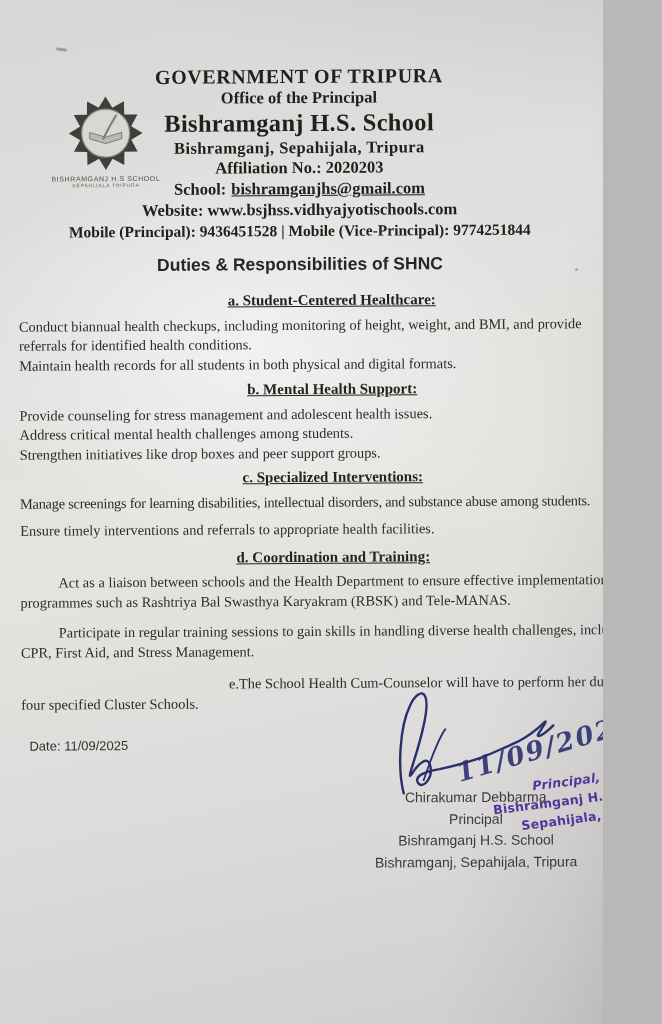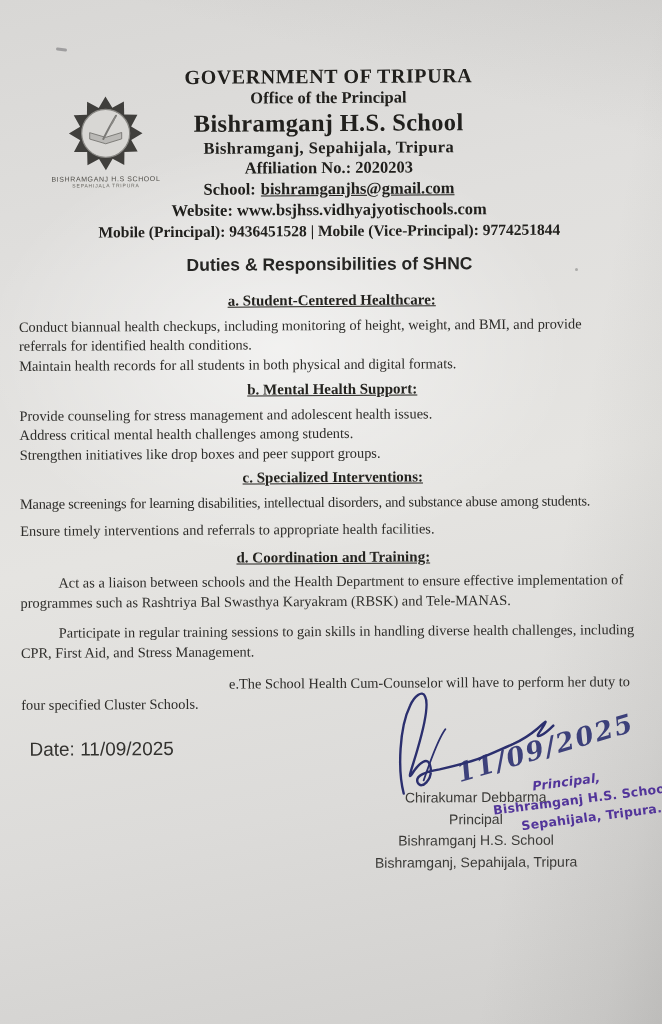--- a/index.html
+++ b/index.html
@@ -1,17 +1,17 @@
 <!DOCTYPE html>
 <html><head>
 <meta charset="utf-8">
 <style>
   html,body{margin:0;padding:0;background:#b9b8b6;}
   .paper{
-    position:relative;width:662px;height:1024px;overflow:hidden;
+    position:relative;width:603px;height:1024px;overflow:hidden;
     font-family:"Liberation Serif",serif;
     background:
       radial-gradient(ellipse 420px 300px at 42% 34%, rgba(255,255,255,.55), rgba(255,255,255,0) 70%),
       linear-gradient(100deg, rgba(255,255,255,0) 78%, rgba(110,110,108,.10) 93%, rgba(90,90,88,.16) 100%),
       linear-gradient(195deg, rgba(120,120,118,.10) 0%, rgba(255,255,255,0) 12%),
       linear-gradient(168deg, #d8d7d5 0%, #e0dfdd 25%, #e5e4e1 50%, #dcdbd9 75%, #d0cfcd 100%);
   }
   .content{position:absolute;inset:0;transform:rotate(-0.35deg);}
   
   .letterhead{position:absolute;top:64px;left:30px;right:30px;text-align:center;
@@ -42,21 +42,21 @@
     text-decoration:underline;color:#24231f;}
   .p{margin:0;}
   .mb5{margin-bottom:5px;} .mb6{margin-bottom:6px;} .mb8{margin-bottom:8px;}
   .mb11{margin-bottom:11px;} .mb13{margin-bottom:13px;}
   .pr-a{padding-right:26px;}
   .tightls{letter-spacing:-0.25px;}
   .ind{text-indent:38px;}
   .inde{text-indent:208px;}
   
   .date-line{position:absolute;left:28px;top:737px;font-family:"Liberation Sans",sans-serif;
-    font-size:19px;color:#33322f;}
+    font-size:13px;color:#33322f;}
   .sig-svg{position:absolute;left:386px;top:686px;}
   .hand-date{position:absolute;left:452px;top:734px;transform:rotate(-16deg);
     font-family:"DejaVu Serif",serif;font-style:italic;font-weight:bold;font-size:26px;
     color:#2c3070;letter-spacing:2px;opacity:.9;}
   .sig-block{position:absolute;left:350px;top:788px;width:248px;text-align:center;
     font-family:"Liberation Sans",sans-serif;font-size:14px;line-height:21.5px;color:#3b3a37;}
   .stamp{position:absolute;left:488px;top:783px;transform:rotate(-7deg);transform-origin:left top;
     font-family:"DejaVu Sans",sans-serif;font-weight:700;font-size:12.5px;line-height:19px;
     color:#4b2c97;mix-blend-mode:multiply;opacity:.95;white-space:nowrap;letter-spacing:.2px;}
   .stamp .s1{margin-left:42px;font-style:italic;}

